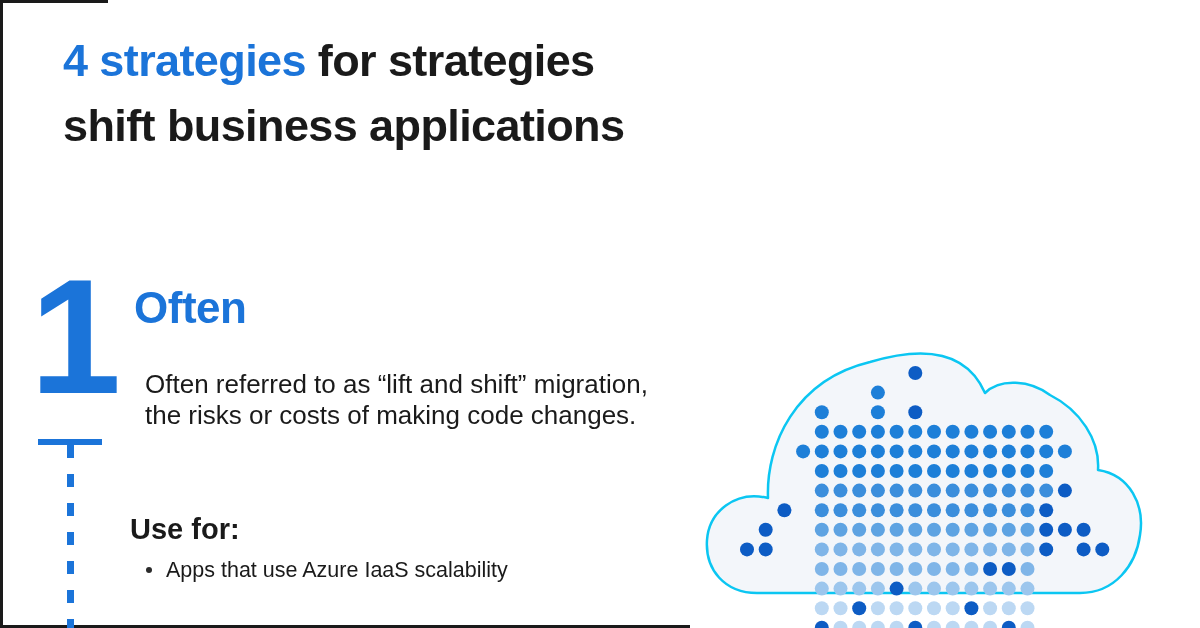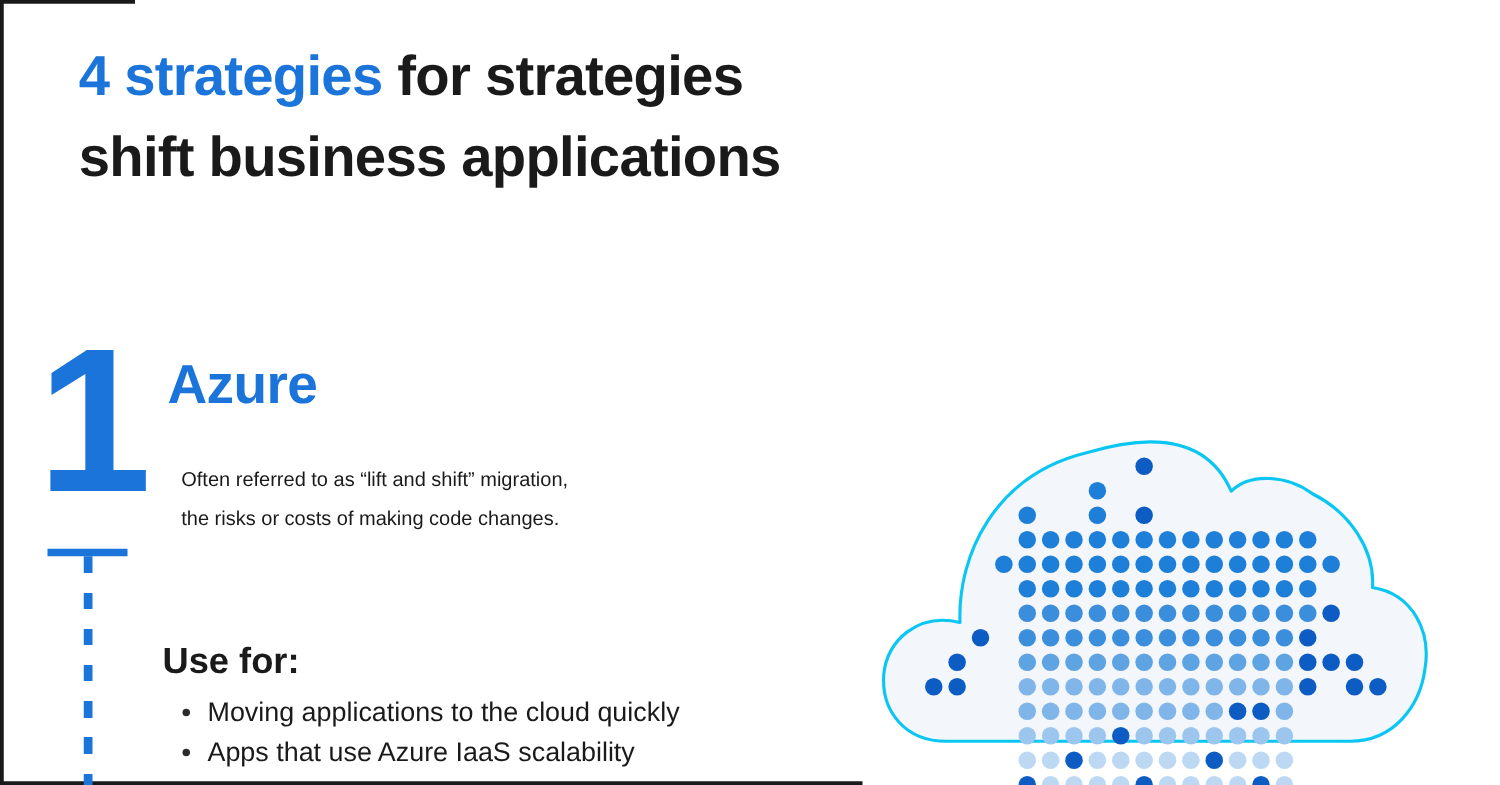--- a/index.html
+++ b/index.html
@@ -42,21 +42,21 @@
   }
 
   
   .section-heading{
     position:absolute;left:134px;top:283px;
     font-size:44px;font-weight:700;color:var(--accent,#1b74d9);
     letter-spacing:-0.5px;
   }
   .description{
     position:absolute;left:145px;top:369px;
-    font-size:16px;line-height:31px;color:var(--text,#1a1a1a);
+    font-size:26px;line-height:31px;color:var(--text,#1a1a1a);
     white-space:nowrap;
   }
   .use-for{
     position:absolute;left:130px;top:513px;
     font-size:29px;font-weight:700;color:var(--text,#1a1a1a);
   }
   .bullet-list{
     position:absolute;left:146px;top:558px;
     list-style:none;margin:0;padding:0;
     font-size:21.5px;color:var(--text,#1a1a1a);
@@ -81,34 +81,30 @@
 
   <h1 class="title" style="margin:0;">
     <div><span class="accent">4 strategies</span><span> for strategies</span></div>
     <div>shift business applications</div>
   </h1>
 
   <div class="section-number">1</div>
   <div class="number-bar"></div>
   <div class="timeline-dashes"></div>
 
-  <div class="section-heading">Azure</div>
+  <div class="section-heading">Often</div>
 
   <div class="description">
     <div>Often referred to as “lift and shift” migration,</div>
     <div>the risks or costs of making code changes.</div>
   </div>
 
   <div class="use-for">Use for:</div>
 
   <ul class="bullet-list">
-    <li>
-      <span class="bullet-dot"></span>
-      <span>Moving applications to the cloud quickly</span>
-    </li>
     <li>
       <span class="bullet-dot"></span>
       <span>Apps that use Azure IaaS scalability</span>
     </li>
   </ul>
 
   <svg class="cloud-svg" viewBox="0 0 500 288" aria-hidden="true">
     <path d="M 57 253
          C 25 253, 5 230, 7 200
          C 9 172, 35 150, 68 158

